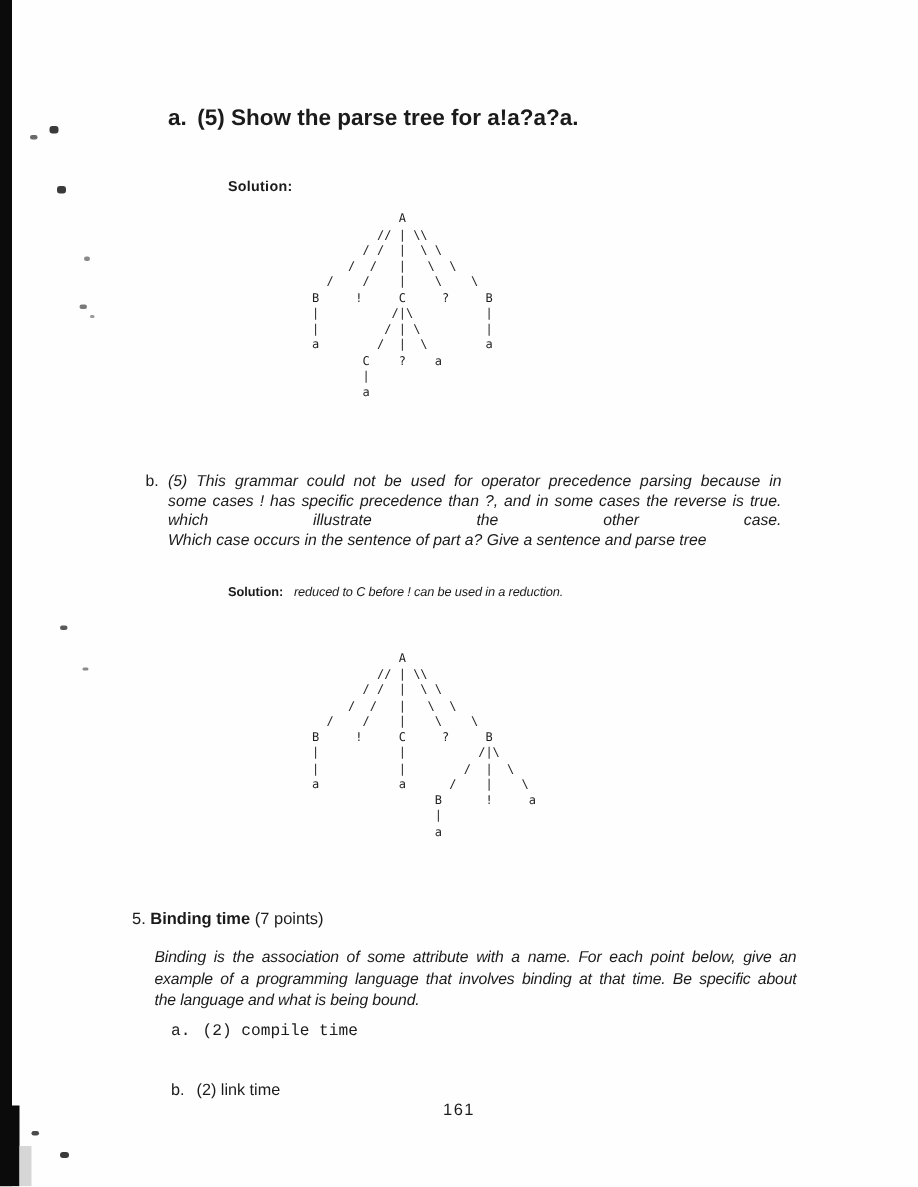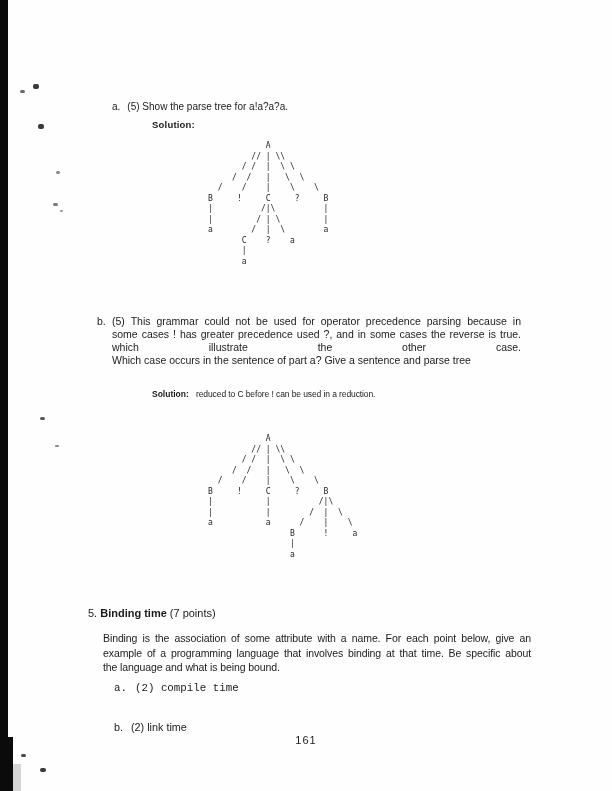--- a/index.html
+++ b/index.html
@@ -9,34 +9,34 @@
     background:#fefefe; overflow:hidden;
     font-family:"Liberation Sans", sans-serif; color:#1b1b1b;
   }
   
   .edge-left   { position:absolute; left:0; top:0; width:8px; height:791px; background:#0b0b0b; }
   .edge-bottom { position:absolute; left:0; top:737px; width:13px; height:54px; background:#0b0b0b; }
   .smudge      { position:absolute; left:13px; top:764px; width:8px; height:27px; background:#d6d6d6; }
   .spk         { position:absolute; border-radius:2px; display:block; }
 
   
-  .q-a { position:absolute; left:112px; top:100px; font-size:10px; line-height:13px; white-space:nowrap; }
+  .q-a { position:absolute; left:112px; top:72px; font-size:15px; line-height:13px; white-space:nowrap;font-weight:bold; }
   .q-a .lbl { margin-right:7px; }
   .sol-label-a { position:absolute; left:152px; top:119px; font-size:9.5px; font-weight:bold; letter-spacing:.2px; }
 
   
   .tree {
     position:absolute; font-family:"DejaVu Sans Mono", monospace;
     font-size:8px; line-height:10.5px; color:#1f1f1f; white-space:pre;
   }
   .tree-a { left:208px; top:141px; }
   .tree-b { left:208px; top:434px; }
 
   
-  .para-line { text-align:justify; text-align-last:justify; }
+  .para-line { text-align:justify; text-align-last:justify;font-style:italic; }
   .para-line:last-child { text-align-last:left; }
   .indent-first .para-line:first-child { text-indent:44px; }
 
   
   .b-label { position:absolute; left:97px; top:315px; font-size:10.5px; line-height:13px; }
   .b-text  { position:absolute; left:112px; top:315px; width:409px; font-size:10.5px; line-height:13px; }
   .sol-b-label { position:absolute; left:152px; top:389px; font-size:8.5px; line-height:10px; font-weight:bold; }
   .sol-b-p1 { position:absolute; left:152px; top:389px; width:350px; font-size:8.5px; line-height:10px; letter-spacing:-.1px; }
   .sol-b-p2 { position:absolute; left:152px; top:415px; width:350px; font-size:8.5px; line-height:10px; letter-spacing:-.1px; }
 
@@ -86,21 +86,21 @@
 |          /|\          |
 |         / | \         |
 a        /  |  \        a
        C    ?    a
        |
        a</pre>
 
   <span class="b-label">b.</span>
   <div class="b-text">
       <div class="para-line">(5) This grammar could not be used for operator precedence parsing because in</div>
-      <div class="para-line">some cases ! has greater precedence used ?, and in some cases the reverse is true.</div>
+      <div class="para-line">some cases ! has specific precedence than ?, and in some cases the reverse is true.</div>
       <div class="para-line">which illustrate the other case.</div>
       <div class="para-line">Which case occurs in the sentence of part a?  Give a sentence and parse tree</div>
     </div>
 
   <span class="sol-b-label">Solution:</span>
   <div class="sol-b-p1 indent-first">
       <div class="para-line">reduced to C before ! can be used in a reduction.</div>
     </div>
 
   <pre class="tree tree-b">            A

